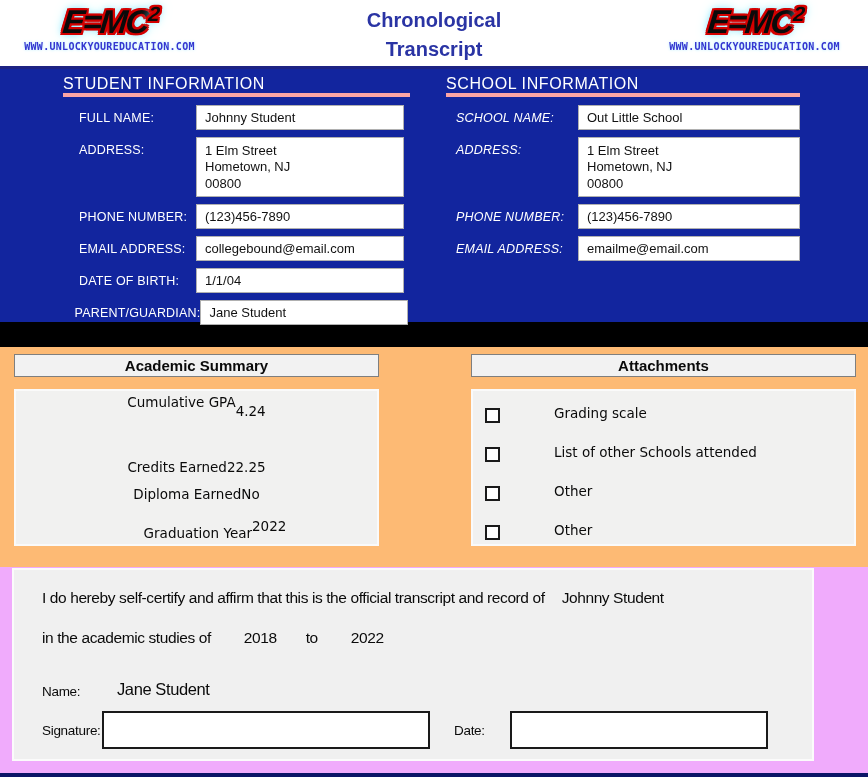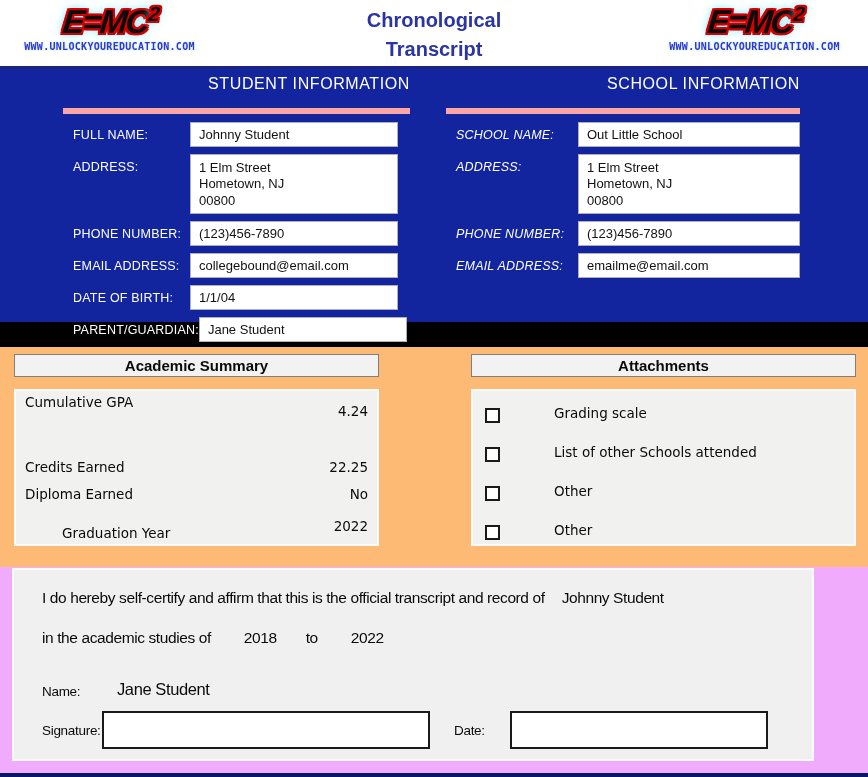--- a/index.html
+++ b/index.html
@@ -34,24 +34,24 @@
   
   .blue-top {
     width:868px; height:256px; background:#12259e;
     border-top:3px solid #1d2383; display:flex;
   }
   .info-col { margin-top:6px; }
   .info-col.left  { margin-left:63px;  width:347px; }
   .info-col.right { margin-left:36px;  width:354px; }
   .section-title {
     color:#ffffff; font-size:16px; font-weight:500; letter-spacing:0.6px;
-    text-align:right; padding-bottom:15px; border-bottom:6px solid #fca5a5;
+    text-align:left; padding-bottom:0; border-bottom:4px solid #fca5a5;
     margin-bottom:8px;
   }
-  .field-row { display:flex; margin-bottom:7px; }
+  .field-row { display:flex; margin-bottom:7px;justify-content:center; }
   .field-label {
     color:#ffffff; font-size:12.5px; letter-spacing:0.2px;
     padding-left:10px; padding-top:6px; flex:0 0 127px;
   }
   .info-col.right .field-label { flex:0 0 132px;font-style:italic; }
   .field-box {
     background:#ffffff; border:1px solid #b0b0b0; width:208px; height:25px;
     font-size:13px; color:#111111; padding:4px 8px; line-height:1.25;
   }
   .info-col.right .field-box { width:252px; }
@@ -67,21 +67,21 @@
     position:absolute; top:7px; height:23px; background:#f2f2f2;
     border:1px solid #7f7f7f; color:#0a0a0a; font-size:15px; font-weight:bold;
     text-align:center; line-height:21px;
   }
   .box-title.summary { left:14px;  width:365px; }
   .box-title.attach  { left:471px; width:385px; }
   .panel {
     position:absolute; top:42px; height:157px; background:#f1f1f0;
     border:2px solid #fafafa;
   }
-  .panel.summary { left:14px;  width:365px; padding:3px 9px; display:flex; flex-direction:column; }
+  .panel.summary { left:14px;  width:365px; padding:3px 9px; display:flex; flex-direction:column;align-items:center; }
   .panel.attach  { left:471px; width:385px; padding-top:13px; }
   .sum-row { display:flex; justify-content:space-between; font-size:13.5px; color:#0a0a0a;
              font-family:"DejaVu Sans", sans-serif; }
   .sum-row .lbl { align-self:flex-start; }
   .sum-row .val { align-self:flex-start; text-align:right; }
   .sum-row.r1 { height:55px; } .sum-row.r1 .val { padding-top:9px; }
   .sum-row.r2 { height:36px; align-items:flex-end; padding-bottom:8px; }
   .sum-row.r2 .lbl, .sum-row.r2 .val { align-self:flex-end; }
   .sum-row.r3 { height:36px; } .sum-row.r3 .lbl, .sum-row.r3 .val { padding-top:3px; }
   .sum-row.r4 { height:24px; } .sum-row.r4 .lbl { padding-top:7px;margin-left:37px; }

